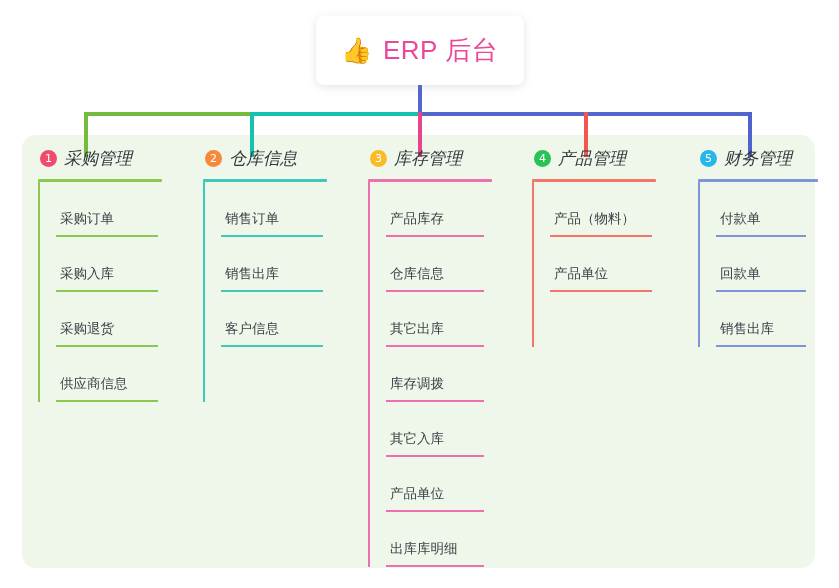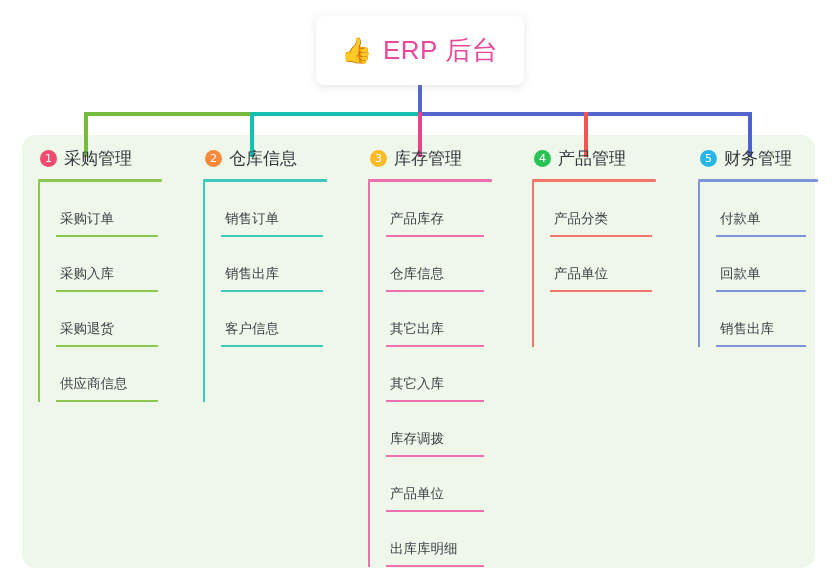--- a/index.html
+++ b/index.html
@@ -112,20 +112,21 @@
     font-size: 11px;
     line-height: 17px;
     text-align: center;
     flex: 0 0 auto;
     font-family: "DejaVu Sans", sans-serif;
   }
   .col-title {
     font-size: 17px;
     color: #32363d;
     white-space: nowrap;
+    font-style: italic;
   }
   .head-rule {
     height: 3px;
     margin-top: 6px;
     border-radius: 1px;
   }
   #col-1 .head-rule { width: 124px; }
   #col-2 .head-rule { width: 124px; }
   #col-3 .head-rule { width: 124px; }
   #col-4 .head-rule { width: 124px; }
@@ -254,25 +255,25 @@
       </div>
       <div class="item">
         <span class="item-label">仓库信息</span>
         <div class="item-rule" style="background: rgb(236, 111, 174);"></div>
       </div>
       <div class="item">
         <span class="item-label">其它出库</span>
         <div class="item-rule" style="background: rgb(236, 111, 174);"></div>
       </div>
       <div class="item">
+        <span class="item-label">库存调拨</span>
+        <div class="item-rule" style="background: rgb(236, 111, 174);"></div>
+      </div>
+      <div class="item">
         <span class="item-label">其它入库</span>
-        <div class="item-rule" style="background: rgb(236, 111, 174);"></div>
-      </div>
-      <div class="item">
-        <span class="item-label">库存调拨</span>
         <div class="item-rule" style="background: rgb(236, 111, 174);"></div>
       </div>
       <div class="item">
         <span class="item-label">产品单位</span>
         <div class="item-rule" style="background: rgb(236, 111, 174);"></div>
       </div>
       <div class="item">
         <span class="item-label">出库库明细</span>
         <div class="item-rule" style="background: rgb(236, 111, 174);"></div>
       </div>
@@ -280,21 +281,21 @@
   </div>
 <div class="column" id="col-4">
     <div class="col-head">
       <span class="badge" style="background: rgb(40, 194, 85);">4</span>
       <span class="col-title">产品管理</span>
     </div>
     <div class="head-rule" style="background: rgb(244, 117, 107);"></div>
     <div class="items">
       <div class="spine" style="background: rgb(244, 117, 107); height: 165px;"></div>
       <div class="item">
-        <span class="item-label">产品分类</span>
+        <span class="item-label">产品（物料）</span>
         <div class="item-rule" style="background: rgb(244, 117, 107);"></div>
       </div>
       <div class="item">
         <span class="item-label">产品单位</span>
         <div class="item-rule" style="background: rgb(244, 117, 107);"></div>
       </div>
     </div>
   </div>
 <div class="column" id="col-5">
     <div class="col-head">

